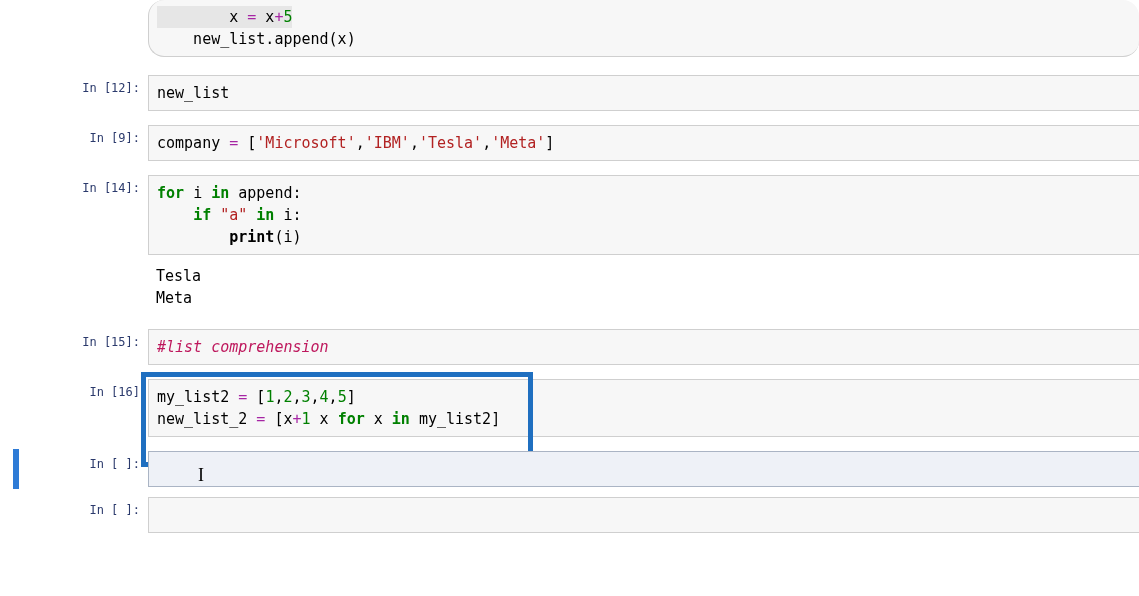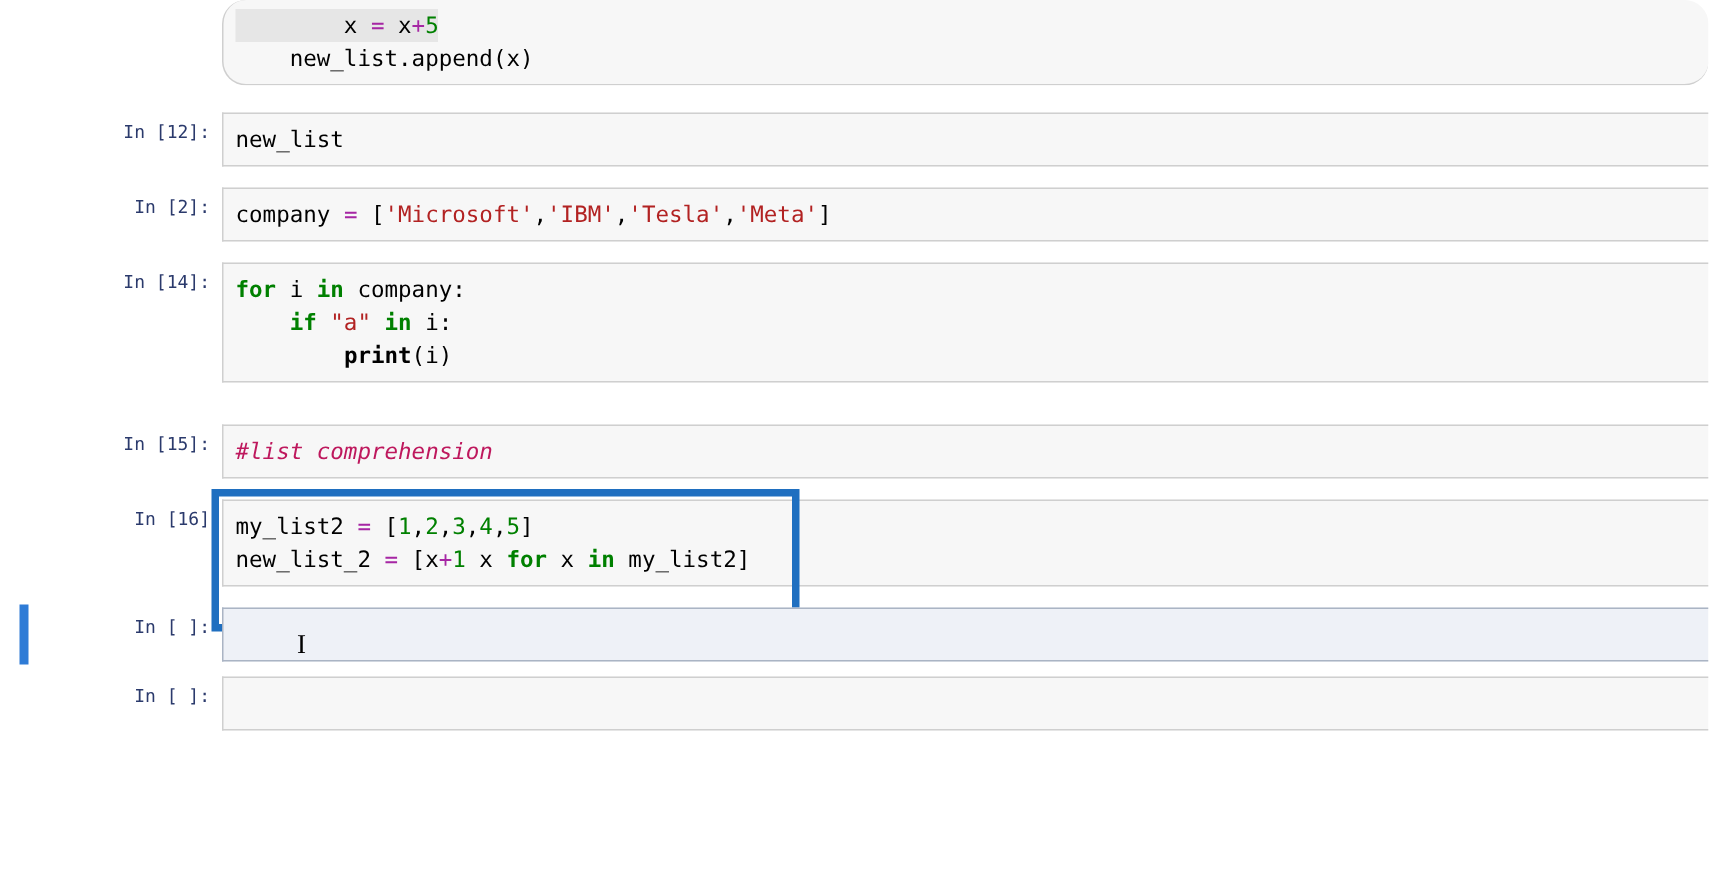--- a/index.html
+++ b/index.html
@@ -114,37 +114,39 @@
 
   <div class="cell" style="margin-top:18px">
     <div class="prompt in">In [12]:</div>
     <div class="area input-area">
       <pre class="code"><span class="name">new_list</span></pre>
     </div>
   </div>
 
 
   <div class="cell" style="margin-top:14px">
-    <div class="prompt in">In [2]:</div>
+    <div class="prompt in">In [9]:</div>
     <div class="area input-area">
       <pre class="code"><span class="name">company </span><span class="op">=</span><span class="punc"> [</span><span class="str">'Microsoft'</span><span class="punc">,</span><span class="str">'IBM'</span><span class="punc">,</span><span class="str">'Tesla'</span><span class="punc">,</span><span class="str">'Meta'</span><span class="punc">]</span></pre>
     </div>
   </div>
 
   <div class="cell" style="margin-top:14px">
     <div class="prompt in">In [14]:</div>
     <div class="area input-area">
-      <pre class="code"><span class="kw">for</span><span> </span><span class="name">i</span><span> </span><span class="kw">in</span><span class="name"> company:</span>
+      <pre class="code"><span class="kw">for</span><span> </span><span class="name">i</span><span> </span><span class="kw">in</span><span class="name"> append:</span>
 <span>    </span><span class="kw">if</span><span> </span><span class="str">"a"</span><span> </span><span class="kw">in</span><span class="name"> i:</span>
 <span>        </span><span class="func">print</span><span class="punc">(i)</span></pre>
     </div>
   </div>
 
   <div class="cell">
     <div class="prompt"></div>
+    <div class="area output-area">Tesla
+Meta</div>
   </div>
 
   <div class="cell" style="margin-top:14px">
     <div class="prompt in">In [15]:</div>
     <div class="area input-area">
       <pre class="code"><span class="cmt">#list comprehension</span></pre>
     </div>
   </div>
 
   <div class="cell" style="margin-top:14px; position:relative;">

